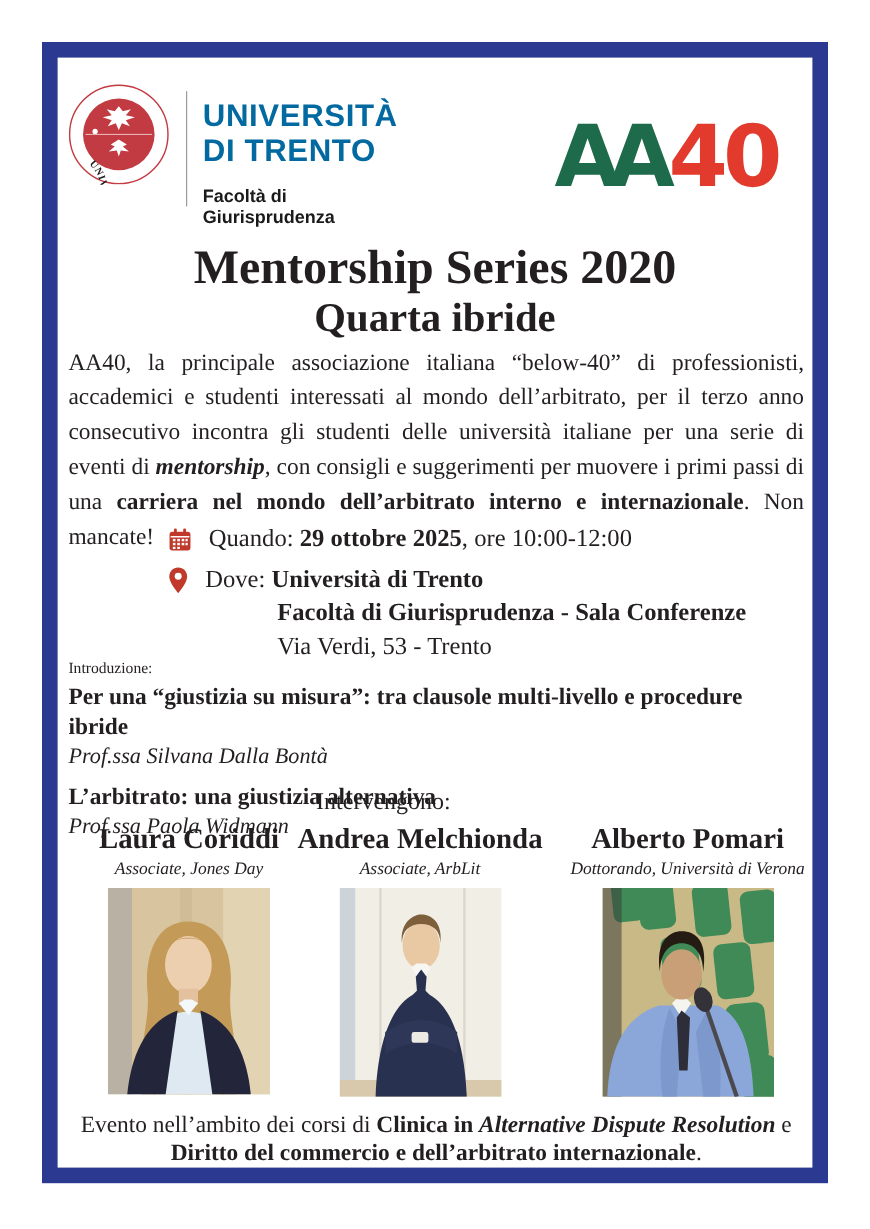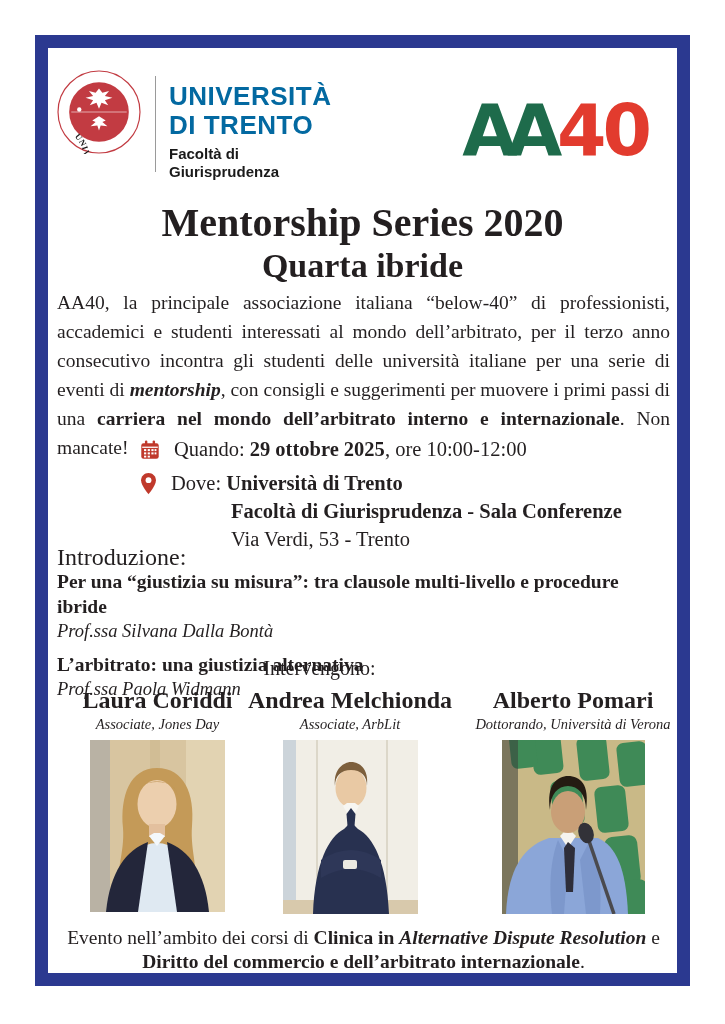--- a/index.html
+++ b/index.html
@@ -11,41 +11,41 @@
   .frame {
     position:absolute; left:35px; top:35px; width:655px; height:951px;
     border:13px solid #2b3990;
   }
   
   .unitn-logo { position:absolute; left:57px; top:66px; width:330px; height:116px; }
   .seal { position:absolute; left:0; top:4px; }
   .logo-divider { position:absolute; left:98px; top:10px; width:1px; height:96px; background:#9a9a9a; }
   .unitn-text { position:absolute; left:112px; top:16px; font-family:"Liberation Sans", sans-serif; }
   .unitn-name { font-size:26px; font-weight:bold; line-height:29px; letter-spacing:0.5px; color:#0369a1; }
-  .unitn-fac { font-size:15px; font-weight:bold; line-height:18px; margin-top:5px; color:#1a1a1a; }
+  .unitn-fac { font-size:15px; font-weight:bold; line-height:18px; margin-top:15px; color:#1a1a1a; }
   .aa40-logo { position:absolute; left:462px; top:84px; }
   
   .title-block { position:absolute; top:200px; left:0; width:725px; text-align:center; }
   .title-1 { font-size:40px; font-weight:bold; line-height:46px; }
   .title-2 { font-size:34px; font-weight:bold; line-height:40px; }
   
   .intro-par {
     position:absolute; left:57px; top:288px; width:613px;
     font-size:19.5px; line-height:29px; text-align:justify;
   }
   .b { font-weight:bold; } .bi { font-weight:bold; font-style:italic; }
   
   .when-row { position:absolute; left:139px; top:438px; display:flex; align-items:center; font-size:20.5px;justify-content:flex-end; }
   .when-row svg { margin-right:13px; flex:none; }
   .where-row { position:absolute; left:140px; top:469px; display:flex; font-size:20.5px; line-height:28px; }
   .where-row svg { margin-right:14px; margin-top:3px; flex:none; }
   .where-indent { padding-left:60px; }
   
   .intro-block { position:absolute; left:57px; top:545px; width:613px; }
-  .intro-label { font-size:24px; line-height:24px; }
+  .intro-label { font-size:13px; line-height:24px; }
   .talk-title { font-size:19.5px; font-weight:bold; line-height:25px; }
   .talk-speaker { font-size:18.5px; font-style:italic; line-height:24px; }
   .talk + .talk { margin-top:9px; }
   
   .intervengono { position:absolute; top:657px; left:0; width:639px; text-align:center; font-size:20px; }
   .speaker-col { position:absolute; top:686px; text-align:center; }
   .col-1 { left:50px;  width:215px; }
   .col-2 { left:240px; width:220px; }
   .col-3 { left:468px; width:210px; }
   .speaker-name { font-size:24px; font-weight:bold; line-height:29px; }

